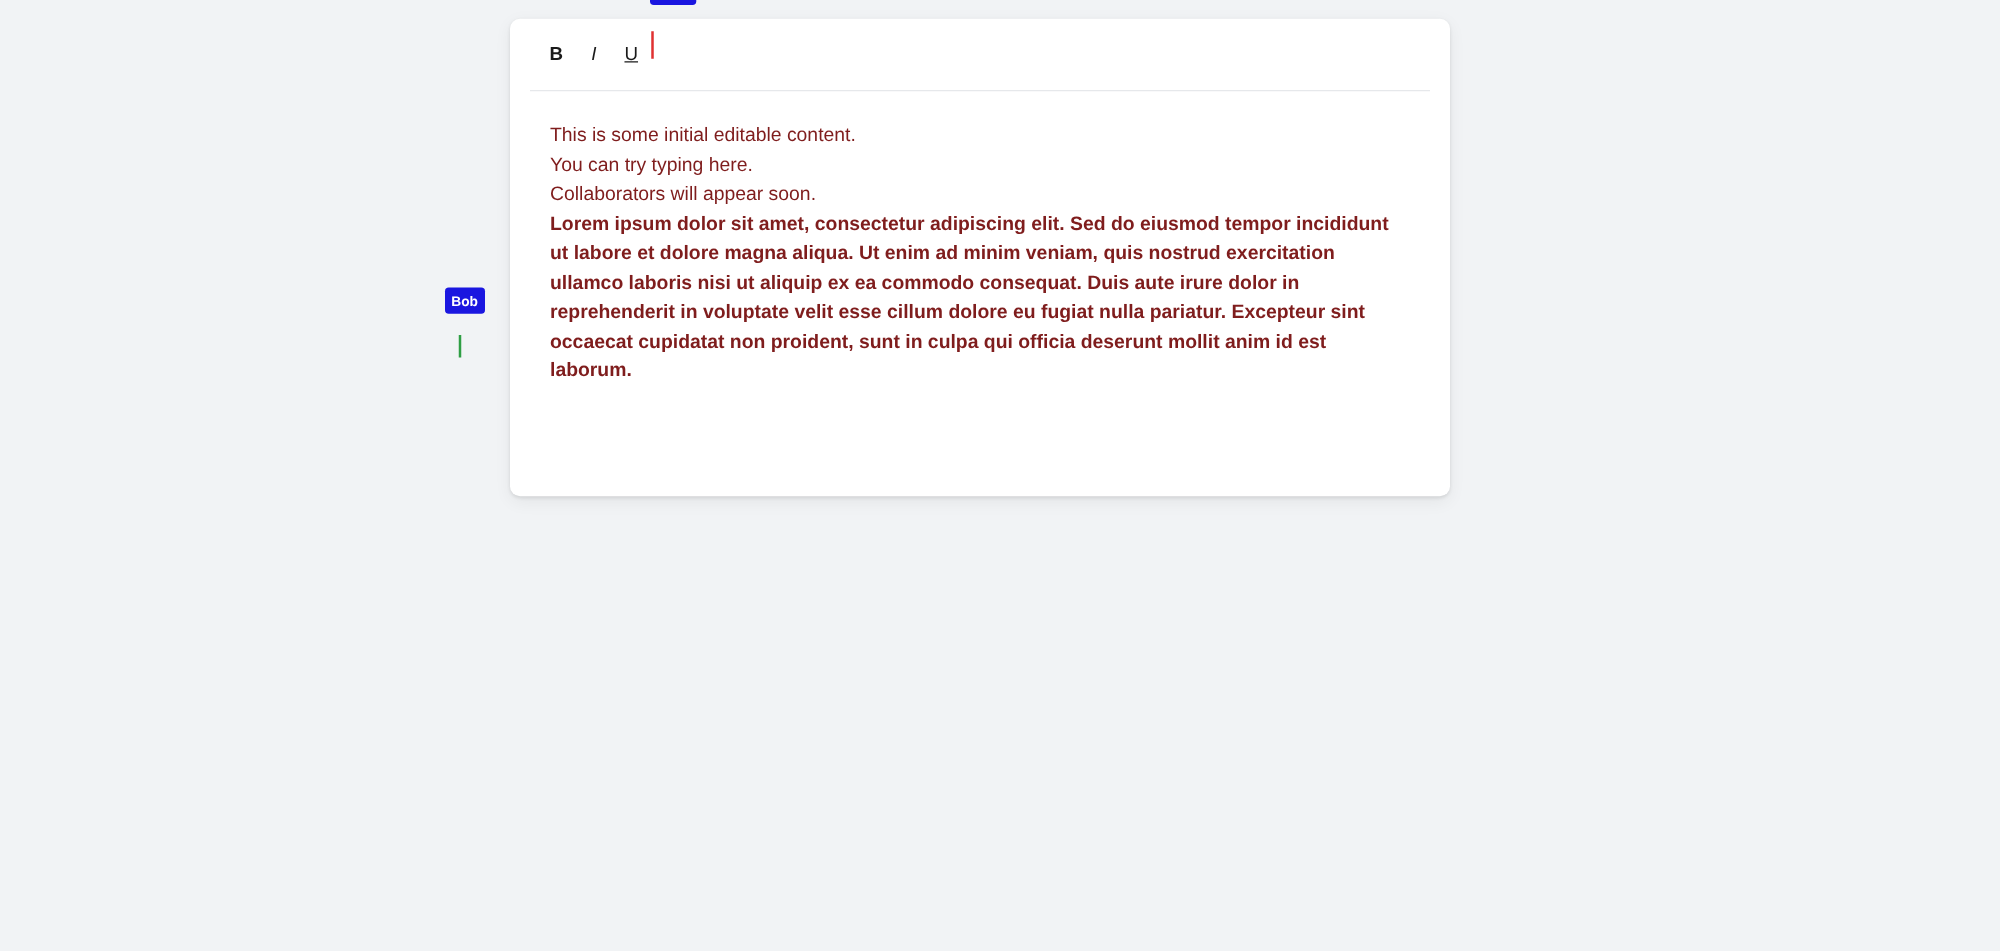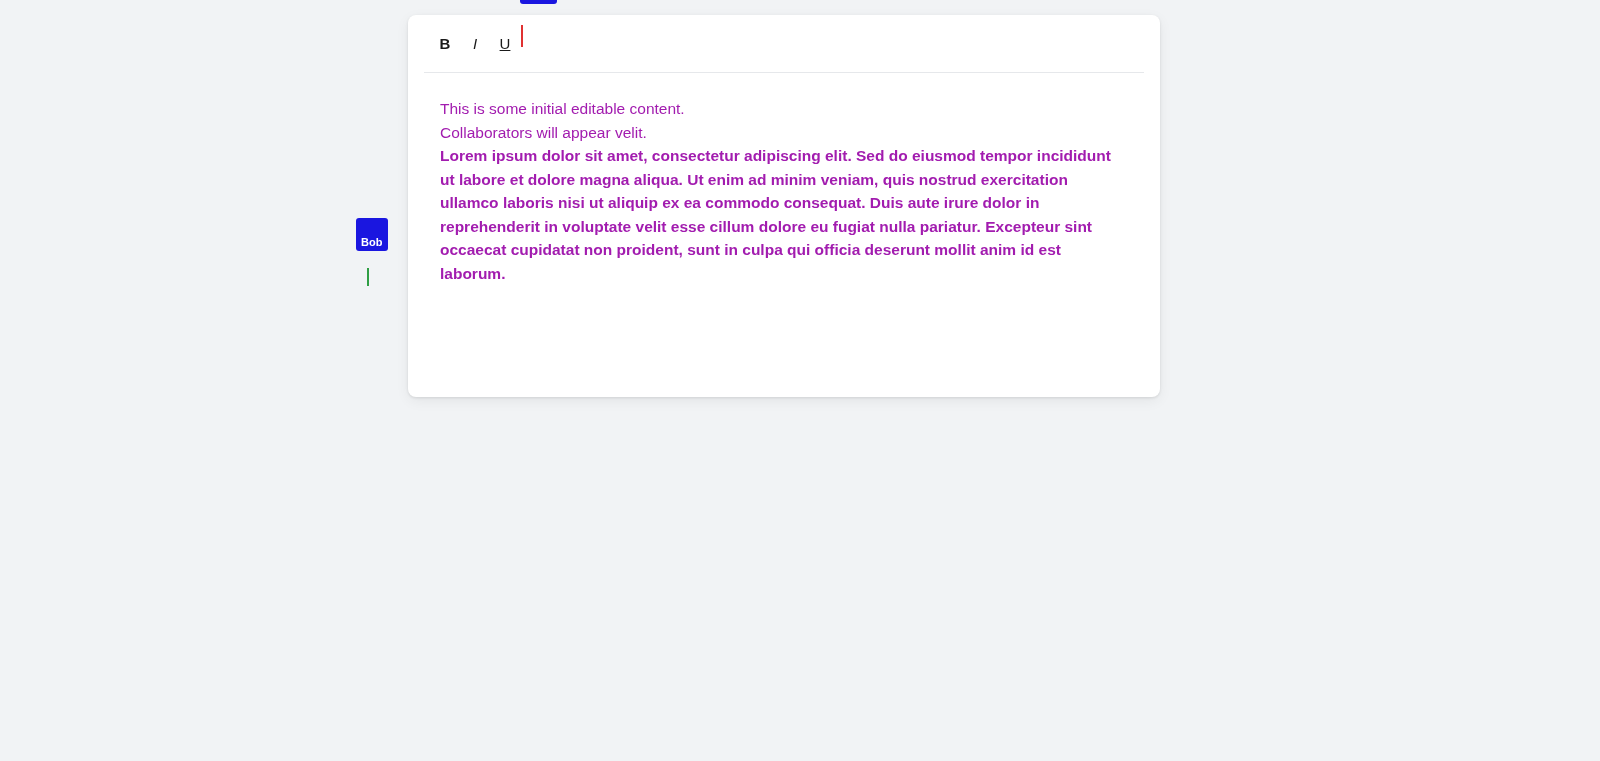--- a/index.html
+++ b/index.html
@@ -54,21 +54,21 @@
   }
   .tool-btn.bold { font-weight: bold; font-family: "Liberation Sans", sans-serif; font-size: 15px; }
   .tool-btn.italic { font-style: italic; font-family: "Liberation Sans", sans-serif; font-size: 15px; }
   .tool-btn.underline { text-decoration: underline; font-family: "Liberation Sans", sans-serif; font-size: 15px; }
 
   
   .doc-body {
     padding: 24px 32px 0 32px;
     font-size: 15.5px;
     line-height: 23.5px;
-    color: #a21caf;
+    color: #7f1d1d;
   }
   .doc-body p {
     margin: 0;
   }
   .doc-body p.para {
     margin: 0;
     font-weight: bold;
   }
 
   
@@ -85,21 +85,21 @@
     height: 22px;
   }
   .cursor .flag {
     position: absolute;
     left: -1px;
     bottom: 0;
     transform: translateY(2px);
     color: #fff;
     font-size: 11px;
     line-height: 13px;
-    padding: 18px 6px 2px 5px;
+    padding: 6px 6px 2px 5px;
     border-radius: 3px;
     white-space: nowrap;
     font-family: "Liberation Sans", sans-serif;
     font-weight: bold;
     text-align: center;
   }
 
   
   #cursor-alice { left: 521px; top: 25px; }
   #cursor-alice .caret { background: #e03131; height: 22px; }
@@ -116,21 +116,22 @@
 <div class="editor-card">
 
   <div class="toolbar">
     <button class="tool-btn bold">B</button>
     <button class="tool-btn italic">I</button>
     <button class="tool-btn underline">U</button>
   </div>
 
   <div class="doc-body">
     <p>This is some initial editable content.</p>
-    <p>Collaborators will appear velit.</p>
+    <p>You can try typing here.</p>
+    <p>Collaborators will appear soon.</p>
     <p class="para">Lorem ipsum dolor sit amet, consectetur adipiscing elit. Sed do eiusmod tempor incididunt ut labore et dolore magna aliqua. Ut enim ad minim veniam, quis nostrud exercitation ullamco laboris nisi ut aliquip ex ea commodo consequat. Duis aute irure dolor in reprehenderit in voluptate velit esse cillum dolore eu fugiat nulla pariatur. Excepteur sint occaecat cupidatat non proident, sunt in culpa qui officia deserunt mollit anim id est laborum.</p>
   </div>
 
 </div>
 
 <div class="cursor" id="cursor-alice">
   <div class="caret"></div>
   <div class="flag">Alice</div>
 </div>
 

